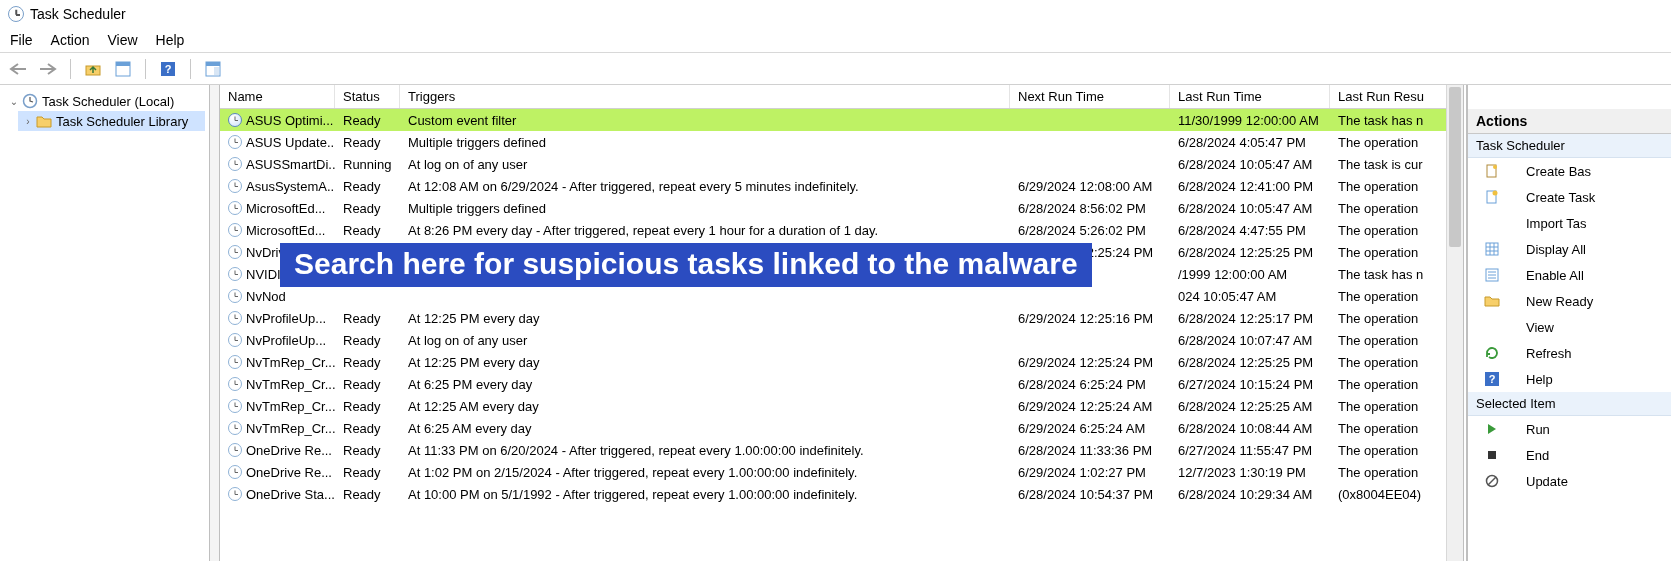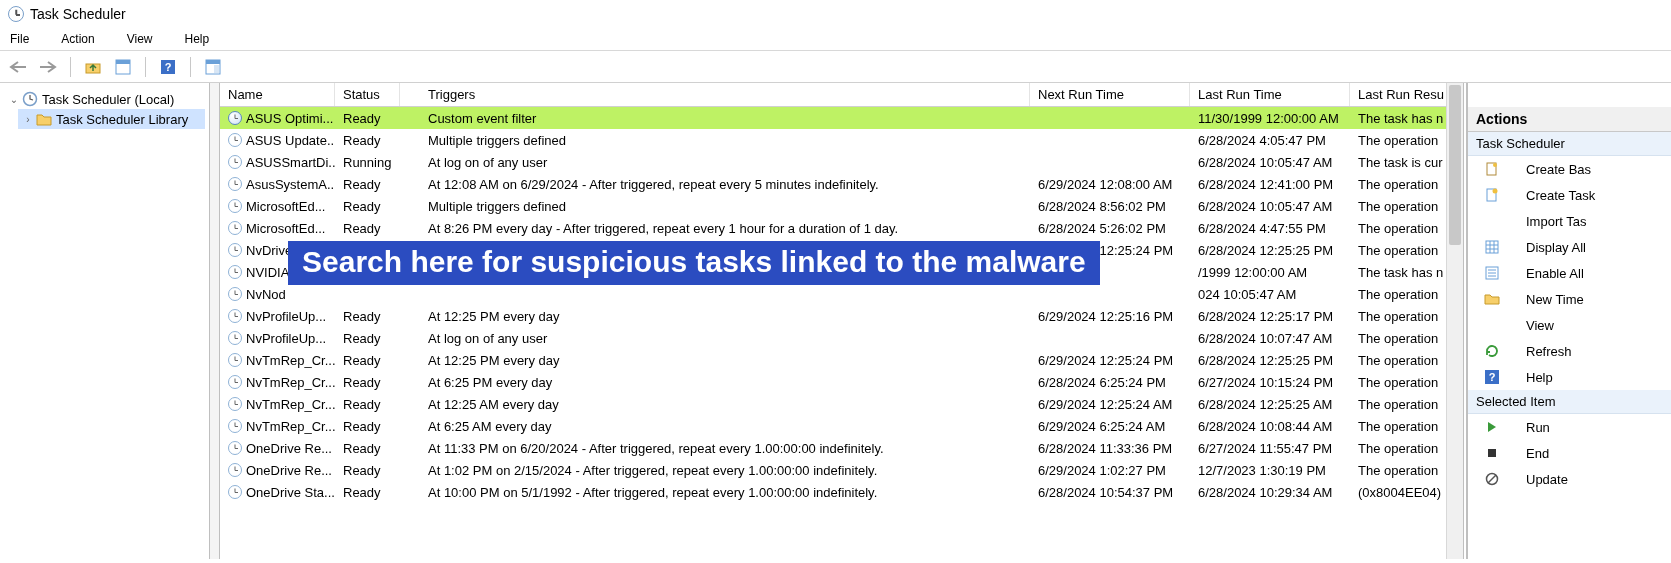--- a/index.html
+++ b/index.html
@@ -6,21 +6,21 @@
 body { font-family: "Segoe UI", Tahoma, sans-serif; font-size: 13px; background: #fff; color: #000; width: 1671px; height: 563px; overflow: hidden; }
 
 
 .titlebar { display: flex; align-items: center; padding: 4px 8px; height: 28px; }
 .titlebar .appicon { width: 16px; height: 16px; margin-right: 6px; border-radius: 50%; border: 1.5px solid #7a9fc9; position: relative; background: #fff; }
 .titlebar .appicon::before { content:""; position:absolute; left:50%; top:50%; width:5px; height:1.5px; background:#555; transform-origin:left center; transform:rotate(-90deg);}
 .titlebar .appicon::after { content:""; position:absolute; left:50%; top:50%; width:4px; height:1.5px; background:#555; transform-origin:left center; transform:rotate(0deg);}
 .titlebar .title { font-size: 14px; }
 
 
-.menubar { display:flex; gap: 32px; padding: 4px 10px; font-size: 12px; }
+.menubar { display:flex; gap: 18px; padding: 4px 10px; font-size: 14px; }
 .menubar span { cursor: default; }
 .hr { height:1px; background:#d8d8d8; }
 
 
 .toolbar { display:flex; align-items:center; gap:6px; padding: 4px 6px; border-bottom:1px solid #d0d0d0; height:32px;}
 .toolbar .sep { width:1px; height:20px; background:#c8c8c8; margin:0 4px;}
 .tbtn { width:24px; height:22px; display:flex; align-items:center; justify-content:center; border:1px solid transparent; border-radius:2px;}
 .tbtn svg { display:block;}
 
 
@@ -30,37 +30,37 @@
 .treeitem.selected { background:#cfe3ff; }
 .treeitem .expander { width:12px; display:inline-flex; justify-content:center; color:#666; font-size:10px; margin-right:2px;}
 .treeitem .ticon { width:16px; height:16px; margin-right:4px; }
 
 .centerwrap { flex:1; border-right:1px solid #bfbfbf; display:flex; position:relative;}
 .centerwrap .leftmargin { width:10px; background:#f4f4f4; border-right:1px solid #bfbfbf;}
 .tablewrap { flex:1; overflow:hidden; position:relative;}
 
 .thead { display:flex; background:#fff; border-bottom:1px solid #d0d0d0; font-size:13px; height:24px; align-items:center;text-align:center;}
 .thead .col { padding:0 8px; border-right:1px solid #e4e4e4; height:100%; display:flex; align-items:center; white-space:nowrap; overflow:hidden;}
-.c-name{width:115px;} .c-status{width:65px;} .c-trig{width:610px;margin-left:20px;} .c-next{width:160px;} .c-last{width:160px;} .c-result{flex:1;}
+.c-name{width:115px;} .c-status{width:65px;} .c-trig{width:610px;} .c-next{width:160px;} .c-last{width:160px;} .c-result{flex:1;}
 
 .tbody { overflow:hidden; }
 .row { display:flex; height:22px; align-items:center; font-size:13px; white-space:nowrap; position:relative;}
 .row.selected { background:#bef264; }
 .row .col { padding:0 8px; overflow:hidden; text-overflow:ellipsis; display:flex; align-items:center;}
 .row .c-name { display:flex; align-items:center; gap:4px;}
 .rowicon { width:14px; height:14px; border-radius:50%; border:1.2px solid #8fb2d6; background:#fff; flex-shrink:0; position:relative;}
 .rowicon::before{content:"";position:absolute;left:50%;top:50%;width:4px;height:1px;background:#666;transform-origin:left;transform:rotate(-90deg);}
 .rowicon::after{content:"";position:absolute;left:50%;top:50%;width:3px;height:1px;background:#666;}
 .rowicon.alt{border-color:#5a87c0;background:radial-gradient(circle at 30% 30%, #fff, #cfe2f7);}
 
 .scrollbar { position:absolute; right:0; top:0; bottom:0; width:17px; background:#f0f0f0; border-left:1px solid #d8d8d8;}
 .scrollbar .thumb{ position:absolute; left:2px; right:2px; top:2px; height:160px; background:#c8c8c8; border-radius:2px;}
 
 
-.annot { position:absolute; left:68px; top:158px; background:#2b4cc0; color:#fff; font-weight:700; font-size:30px; padding:4px 14px 6px 14px; white-space:nowrap; z-index:10; font-family:"Segoe UI",sans-serif;}
+.annot { position:absolute; left:60px; top:158px; background:#2b4cc0; color:#fff; font-weight:700; font-size:30px; padding:4px 14px 6px 14px; white-space:nowrap; z-index:10; font-family:"Segoe UI",sans-serif;}
 
 
 .rightpane { width:205px; border-left:2px solid #bfbfbf; display:flex; flex-direction:column; margin-left:2px;}
 .rp-title { background:#f0f0f0; border-bottom:1px solid #c8c8c8; padding:4px 8px; font-weight:600; font-size:14px;margin-top:24px;}
 .rp-section { background:#eaf2fb; padding:4px 8px; font-size:13px; border-bottom:1px solid #d6e2ef;}
 .rp-item { display:flex; align-items:center; gap:26px; padding:5px 4px 5px 16px; font-size:13px; cursor:default;}
 .rp-item .ic{ width:16px; height:16px; display:flex; align-items:center; justify-content:center; flex-shrink:0;}
 </style>
 </head>
 <body>
@@ -400,21 +400,21 @@
             </svg>
           </span>
           <span>Enable All</span>
         </div>
         <div class="rp-item">
           <span class="ic">
             <svg width="16" height="16" viewBox="0 0 16 16">
               <path d="M1 4h5l2 2h7v7H1z" fill="#f7cf6a" stroke="#c79a2a"></path>
             </svg>
           </span>
-          <span>New Time</span>
+          <span>New Ready</span>
         </div>
         <div class="rp-item">
           <span class="ic"></span>
           <span>View</span>
         </div>
         <div class="rp-item">
           <span class="ic">
             <svg width="16" height="16" viewBox="0 0 16 16">
               <path d="M3 8a5 5 0 1 1 2 4" fill="none" stroke="#3a9a3a" stroke-width="1.8"></path>
               <path d="M3 12v-3h3" fill="none" stroke="#3a9a3a" stroke-width="1.8"></path>

